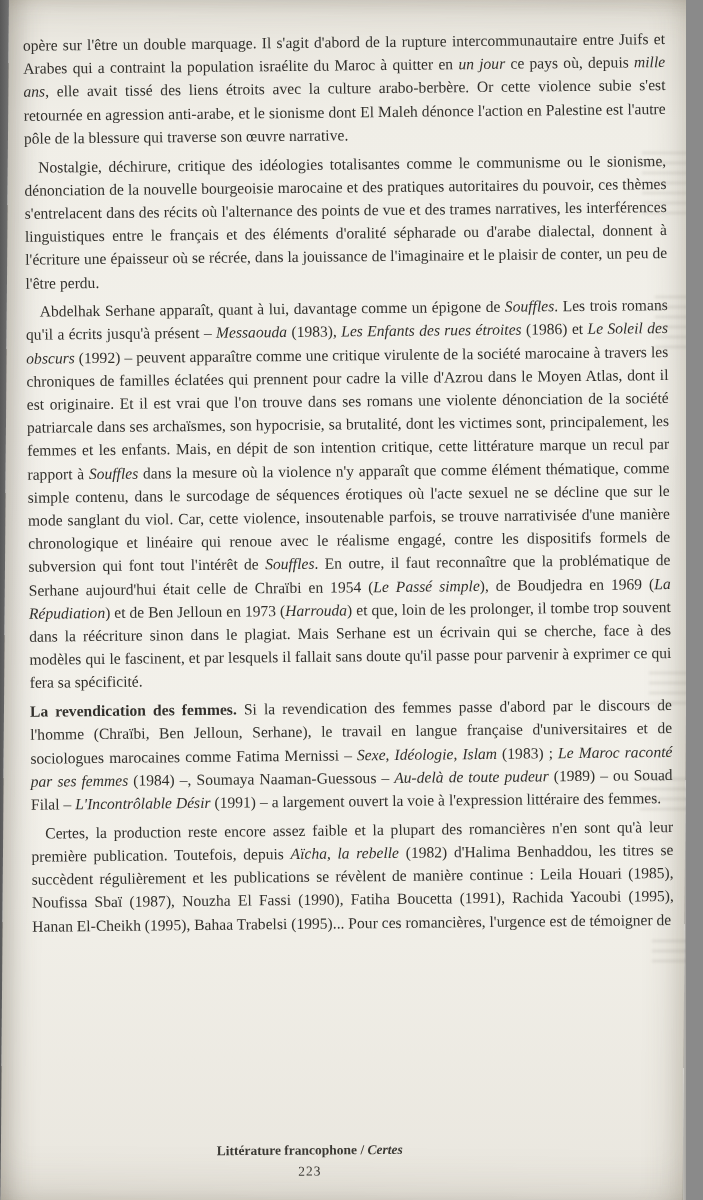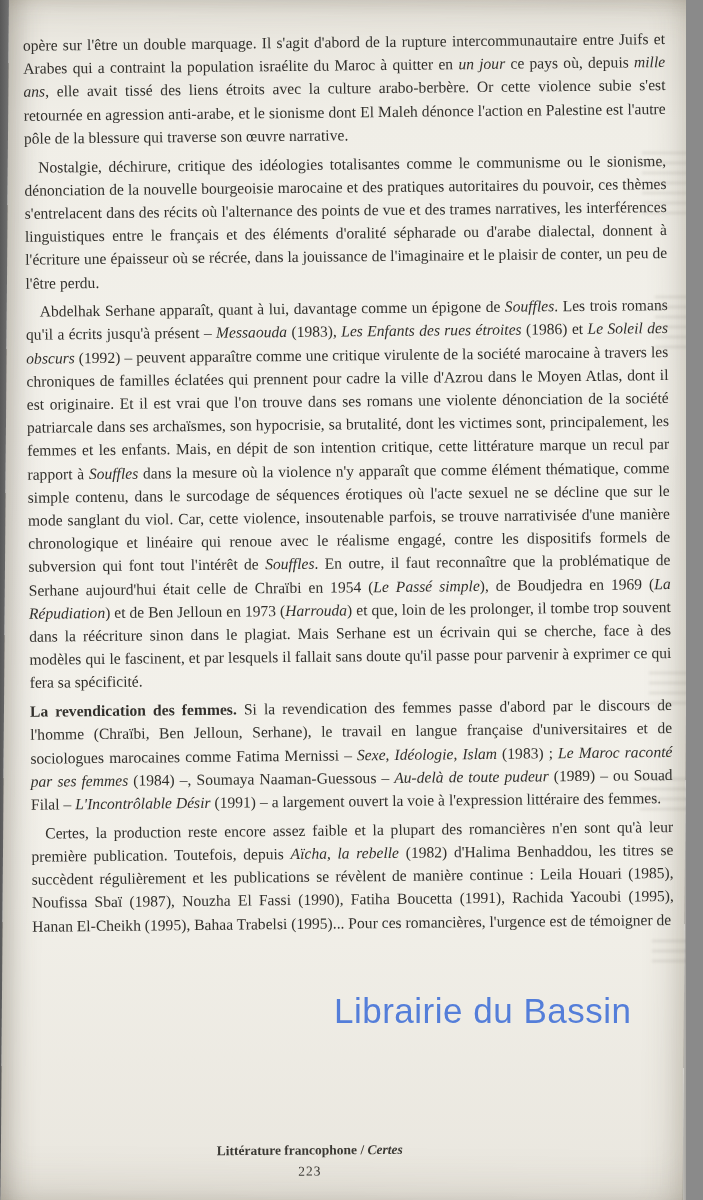--- a/index.html
+++ b/index.html
@@ -82,14 +82,13 @@
       <div class="page-number">223</div>
     </div>
   </div>
 
   <div class="bleed b1"></div>
   <div class="bleed b2"></div>
   <div class="bleed b3"></div>
   <div class="bleed b4"></div>
   <div class="bleed b5"></div>
 
-  <div class="watermark" style="color: rgb(63, 111, 216);">Librairie du Bassin</div>
 </div>
 
 </body></html>

